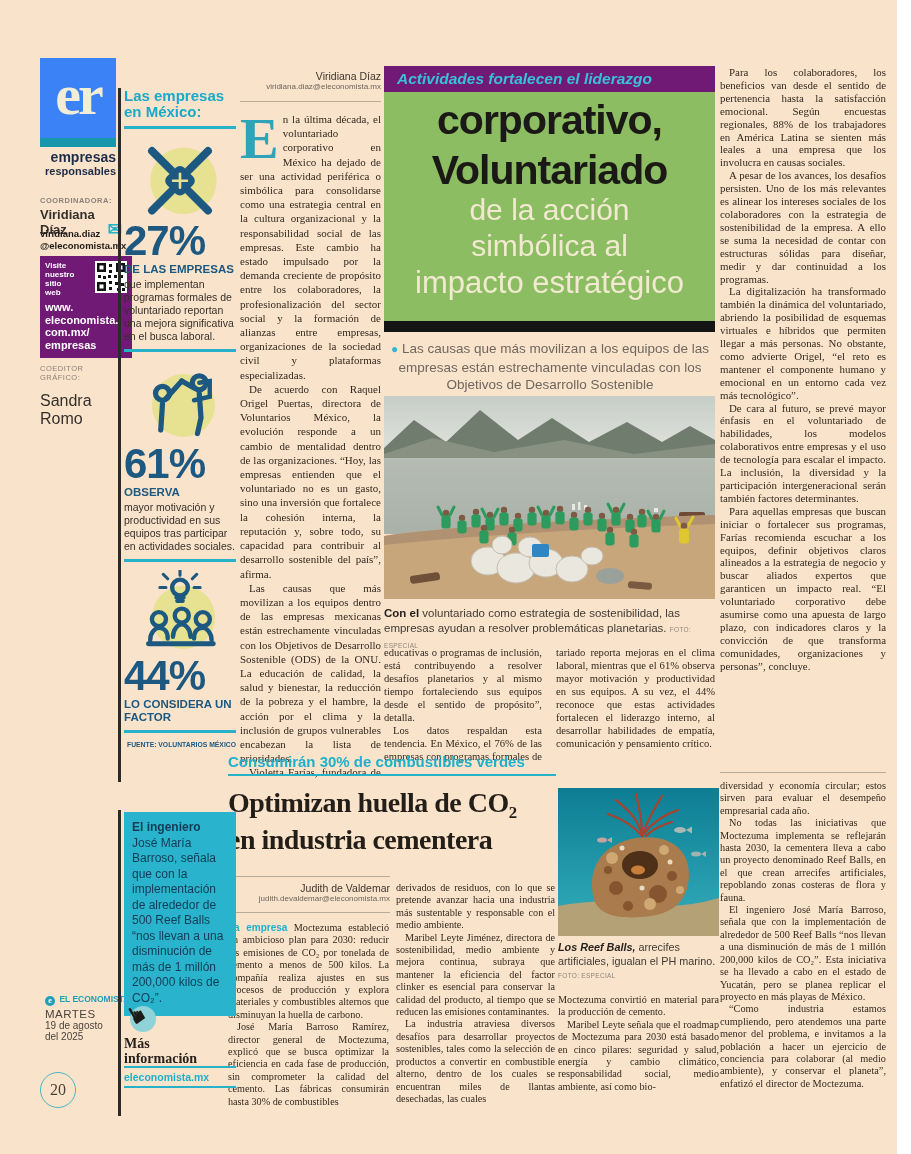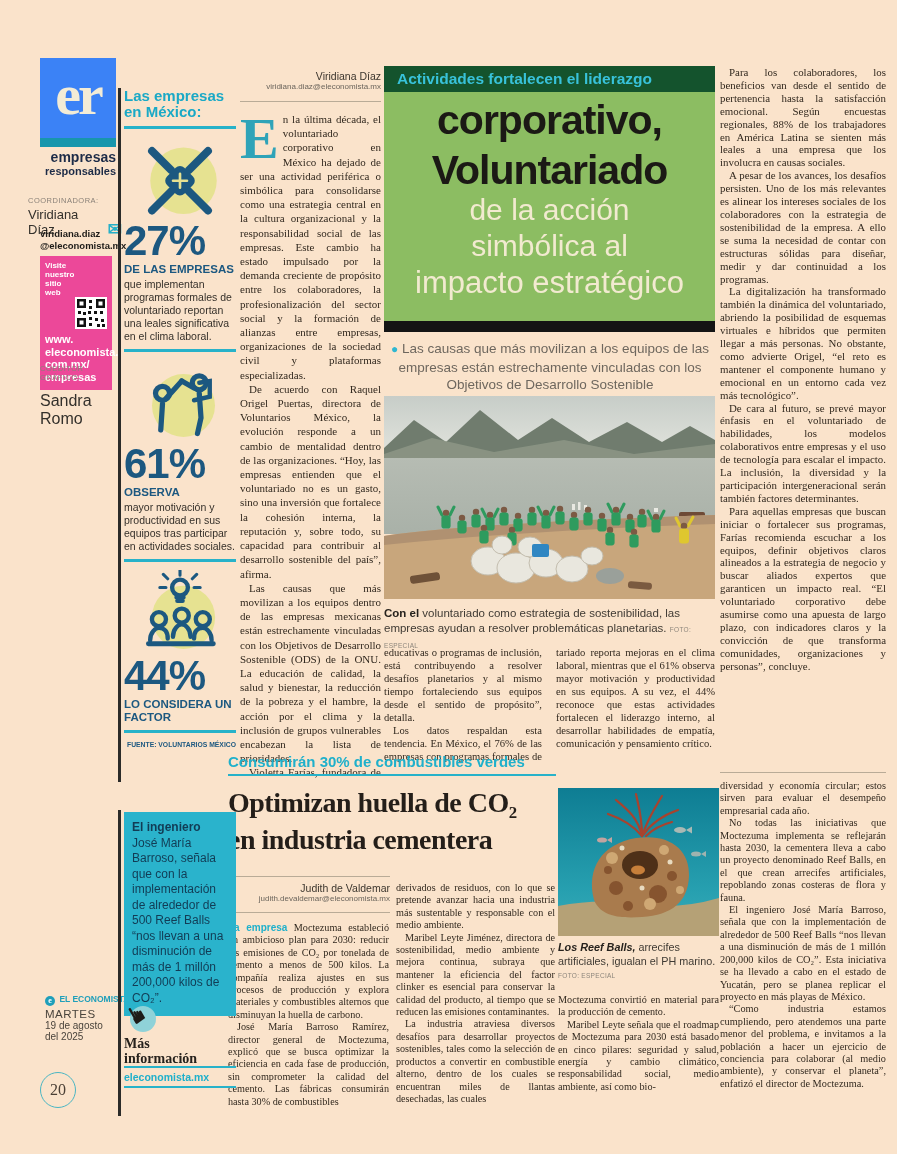--- a/index.html
+++ b/index.html
@@ -6,25 +6,25 @@
   body{width:911px;height:1154px;position:relative;background:#fae3cb;font-family:"Liberation Sans",sans-serif;color:#2f2a24;overflow:hidden;}
   .abs{position:absolute;}
   
   #logo-box{left:40px;top:58px;width:76px;height:80px;background:#3b82f6;}
   #logo-box .er{font-family:"Liberation Serif",serif;font-weight:bold;font-size:58px;color:#f3ecd6;line-height:74px;text-align:center;letter-spacing:-3px;}
   #logo-teal{left:40px;top:138px;width:76px;height:9px;background:#1796ac;}
   #section-name{left:28px;top:149px;width:88px;text-align:right;color:#1c2b47;}
   #section-name .l1{font-weight:bold;font-size:14px;}
   #section-name .l2{font-size:11px;font-weight:bold;}
   .small-label{font-size:7.5px;letter-spacing:.5px;color:#8a8178;}
-  #coord{left:28px;top:196px;width:80px;}
+  #coord{left:40px;top:196px;width:80px;font-weight:bold;}
   #coord .name{font-size:13px;color:#33302b;margin-top:2px;}
   #email-blk{left:40px;top:228px;width:80px;font-weight:bold;font-size:9.5px;color:#1d1b18;line-height:12px;}
   #email-icon{position:absolute;right:-2px;top:-4px;font-size:17px;color:#25b0c9;}
-  #cyan-box{left:40px;top:256px;width:72px;background:#ec4899;padding:5px 5px 7px 5px;box-sizing:border-box;}
+  #cyan-box{left:40px;top:256px;width:92px;background:#701a75;padding:5px 5px 7px 5px;box-sizing:border-box;}
   #cyan-box .visit{font-weight:bold;font-size:8px;color:#fff;width:34px;line-height:9px;float:left;}
   #cyan-box .qr{float:right;}
   #cyan-box .url{clear:both;padding-top:4px;font-weight:bold;font-size:11px;color:#ffffff;line-height:12.5px;}
   #coed{left:40px;top:364px;width:80px;}
   #coed .name{font-size:16px;color:#33302b;margin-top:10px;}
   
   #brand-line{left:45px;top:994px;width:90px;font-size:8.5px;font-weight:bold;color:#1f9fba;}
   #brand-line .mark{display:inline-block;width:10px;height:10px;border-radius:50%;background:#1f9fba;color:#fff;text-align:center;line-height:10px;font-size:8px;vertical-align:-1px;margin-right:2px;font-family:"Liberation Serif",serif;}
   #date-blk{left:45px;top:1008px;color:#4a443c;}
   #date-blk .day{font-size:11.5px;letter-spacing:.5px;}
@@ -44,21 +44,21 @@
   
   .coltext{text-align:justify;font-family:"Liberation Serif",serif;color:#32291f;overflow:hidden;}
   .coltext p{margin:0;text-indent:9px;}
   .coltext p.ni{text-indent:0;}
   .dropcap{float:left;font-family:"Liberation Serif",serif;font-size:58px;line-height:46px;color:#2fa3b8;font-weight:bold;padding:4px 4px 0 0;}
   .byline{text-align:right;}
   .byline .bn{font-size:10.5px;color:#3c362e;}
   .byline .be{font-size:8px;color:#6b655c;}
   .hline{height:1px;background:#b9ab97;}
   
-  #kicker-bar{left:384px;top:66px;width:331px;height:26px;background:#14532d;}
+  #kicker-bar{left:384px;top:66px;width:331px;height:26px;background:#701a75;font-style:italic;}
   #kicker-bar span{display:block;padding-left:13px;line-height:26px;color:#38c2da;font-weight:bold;font-size:15.5px;}
   #green-box{left:384px;top:92px;width:331px;height:229px;background:#8cbd62;text-align:center;overflow:hidden;}
   #green-box .h1{font-size:41px;font-weight:bold;color:#1b1915;line-height:44px;letter-spacing:-1px;margin-top:6px;}
   #green-box .h2{font-size:30px;color:#f2ead0;line-height:36px;}
   #green-box .h3{font-size:31px;color:#f2ead0;line-height:38px;}
   #black-bar{left:384px;top:321px;width:331px;height:11px;background:#141414;}
   #standfirst{left:388px;top:340px;width:324px;text-align:center;font-size:13.5px;color:#6e675e;line-height:17.5px;}
   #standfirst .dot{color:#2fb7d1;font-size:12px;}
   
   .photo{display:block;}
@@ -184,21 +184,21 @@
       <line x1="18" y1="16" x2="40" y2="38"></line>
         <line x1="82" y1="16" x2="60" y2="38"></line>
       <line x1="18" y1="84" x2="40" y2="62"></line>
         <line x1="82" y1="84" x2="60" y2="62"></line>
     </g>
     <rect x="36" y="36" width="28" height="28" rx="7" fill="#1c5880" transform="rotate(45 50 50)"></rect>
     <path d="M42,50 h16 M50,42 v16" stroke="#e6e291" stroke-width="3" stroke-linecap="round"></path>
   </svg>
   <div class="pct">27%</div>
   <div class="stat-label">DE LAS EMPRESAS</div>
-  <div class="stat-desc">que implementan programas formales de voluntariado reportan una leales significativa en el clima laboral.</div>
+  <div class="stat-desc">que implementan programas formales de voluntariado reportan una mejora significativa en el busca laboral.</div>
   <div class="rule-c"></div>
 
   <svg class="stat-icon" width="88" height="84" viewBox="0 0 100 96">
     <circle cx="54" cy="52" r="36" fill="#e6e291"></circle>
     <g stroke="#1c5880" stroke-width="6" stroke-linecap="round" fill="none">
       <circle cx="30" cy="38" r="8"></circle>
       <circle cx="72" cy="26" r="8"></circle>
       <path d="M30,50 L28,80"></path>
       <path d="M72,38 L74,66 L70,84"></path>
       <path d="M34,44 L52,24"></path>

